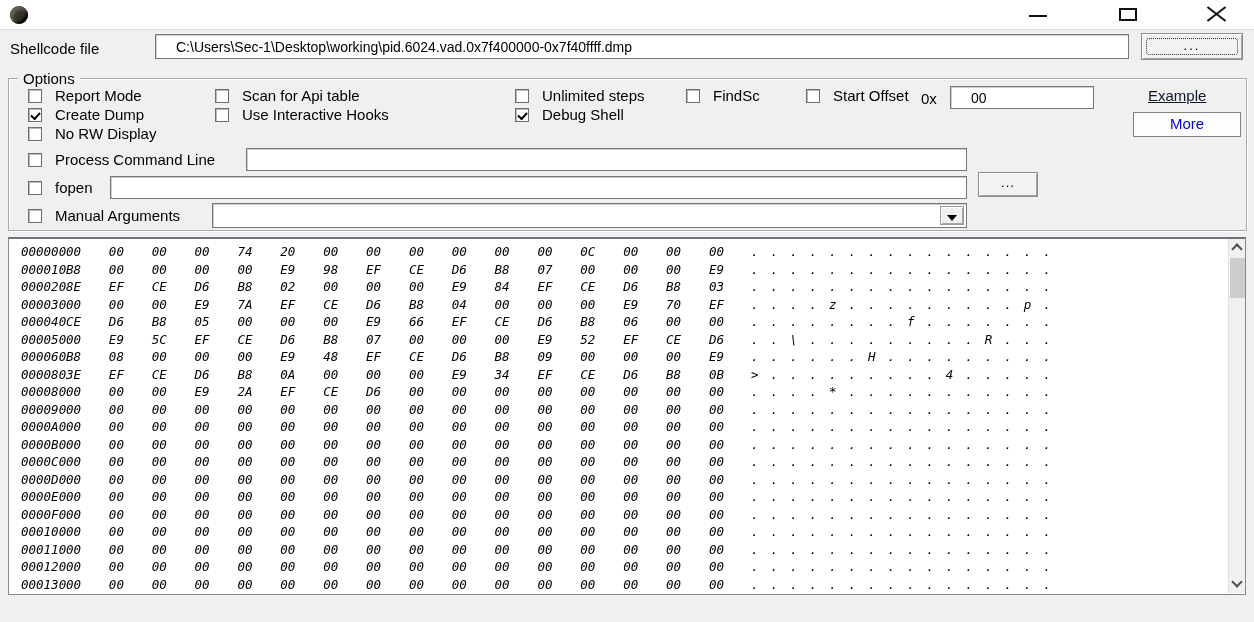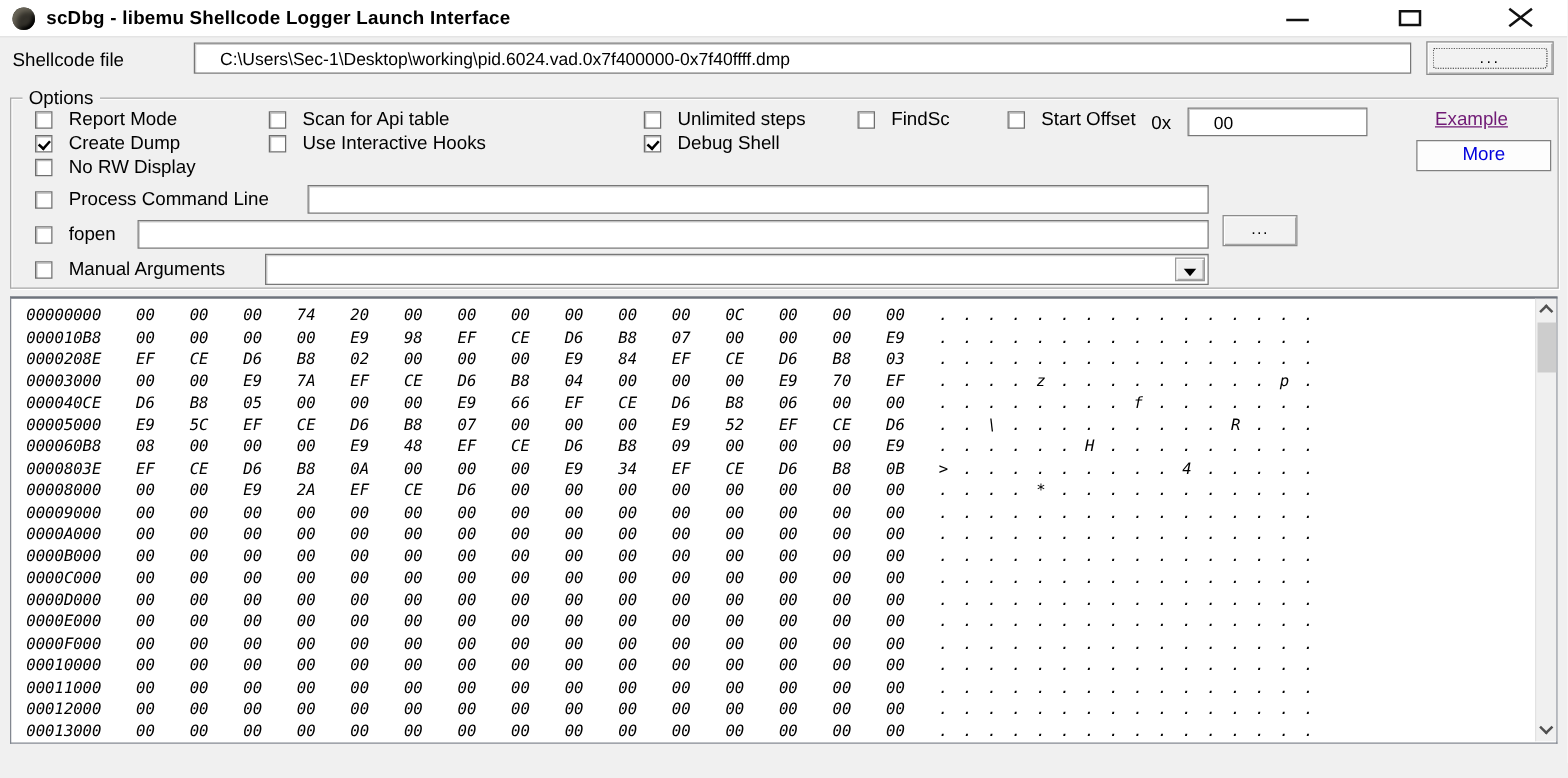--- a/index.html
+++ b/index.html
@@ -44,21 +44,21 @@
   .cbx { position:absolute; display:flex; align-items:center; cursor:default; }
   .box { position:relative; width:14px; height:14px; background:#fff; border:1px solid #6e6e6e;
     box-shadow: inset 1px 1px 0 #b9b9b9, inset -1px -1px 0 #fdfdfd; flex:0 0 auto; }
   .box.on::after { content:""; position:absolute; left:2px; top:3px; width:7px; height:4px;
     border-left:2px solid #000; border-bottom:2px solid #000; transform:rotate(-48deg); }
   .cbx .lbl { margin-left:13px; }
 
   
   .prefix-0x { position:absolute; left:921px; top:90px; }
   .offset-input { left:950px; top:86px; width:144px; height:23px; }
-  .example-link { position:absolute; left:1148px; top:87px; font-size:15px; color:#701a75; text-decoration:underline; cursor:pointer; }
+  .example-link { position:absolute; left:1148px; top:87px; font-size:15px; color:#0f172a; text-decoration:underline; cursor:pointer; }
   .more-btn { left:1133px; top:112px; width:108px; height:25px; background:#fdfdfd; border:1px solid #808080;
     box-shadow:none; color:#0000dd; font-size:15px; line-height:22px; }
 
   .pcl-input   { left:246px; top:148px; width:721px; height:23px; }
   .fopen-input { left:110px; top:176px; width:857px; height:23px; }
   .dots-btn    { left:978px; top:172px; width:60px; height:25px; font-size:13px; line-height:20px; letter-spacing:1px; }
 
   .combo { position:absolute; left:212px; top:203px; width:755px; height:25px; background:#fff;
     border:1px solid #777; box-shadow: inset 1px 1px 0 #cfcfcf; }
   .combo-arrow-btn { position:absolute; right:2px; top:2px; bottom:2px; width:24px; background:#f0f0f0;
@@ -86,21 +86,20 @@
   .sb-down .chev { top:2px; transform:rotate(225deg); }
   .sb-thumb { position:absolute; left:1px; top:19px; width:15px; height:40px; background:#cdcdcd; }
 </style>
 </head>
 <body>
 
 <div class="window">
 
   <div class="titlebar">
     <div class="app-icon"></div>
-    <span class="title-text">scDbg - libemu Shellcode Logger Launch Interface</span>
     <div class="winbtn btn-min">
         <div class="glyph-min"></div>
       </div>
     <div class="winbtn btn-max">
         <div class="glyph-max"></div>
       </div>
     <div class="winbtn btn-close">
         <div class="glyph-close"></div>
       </div>
   </div>

